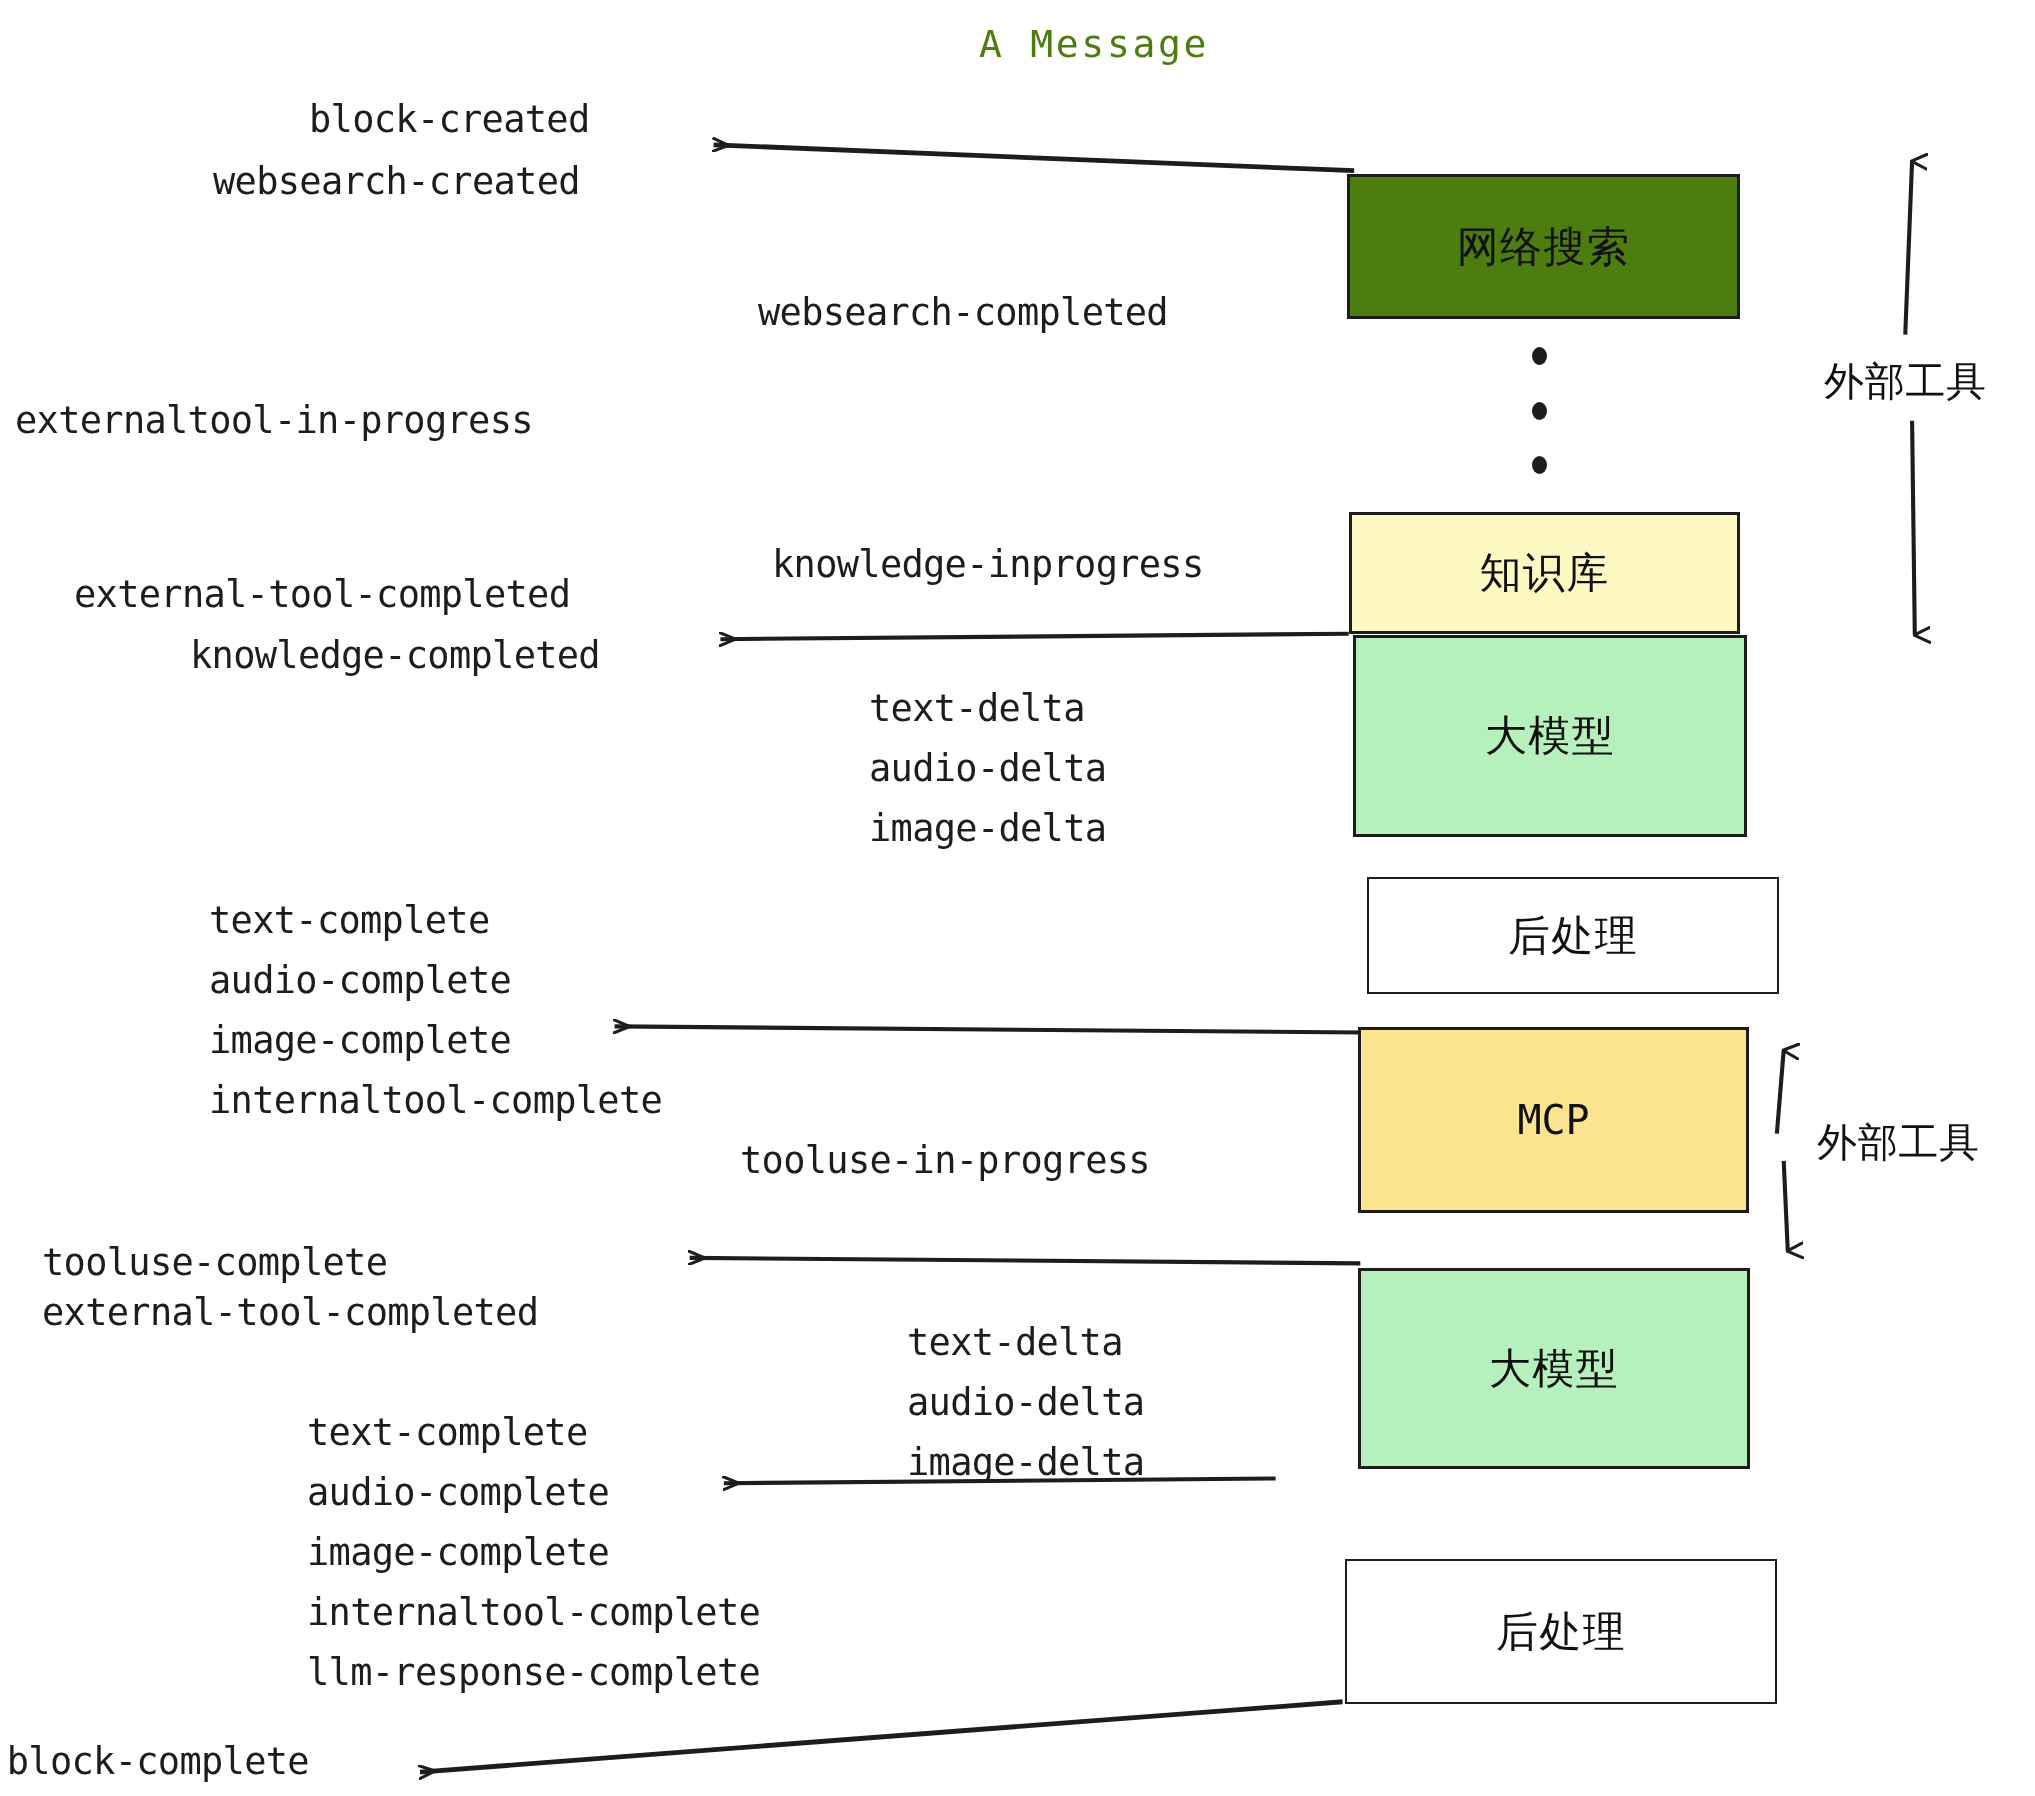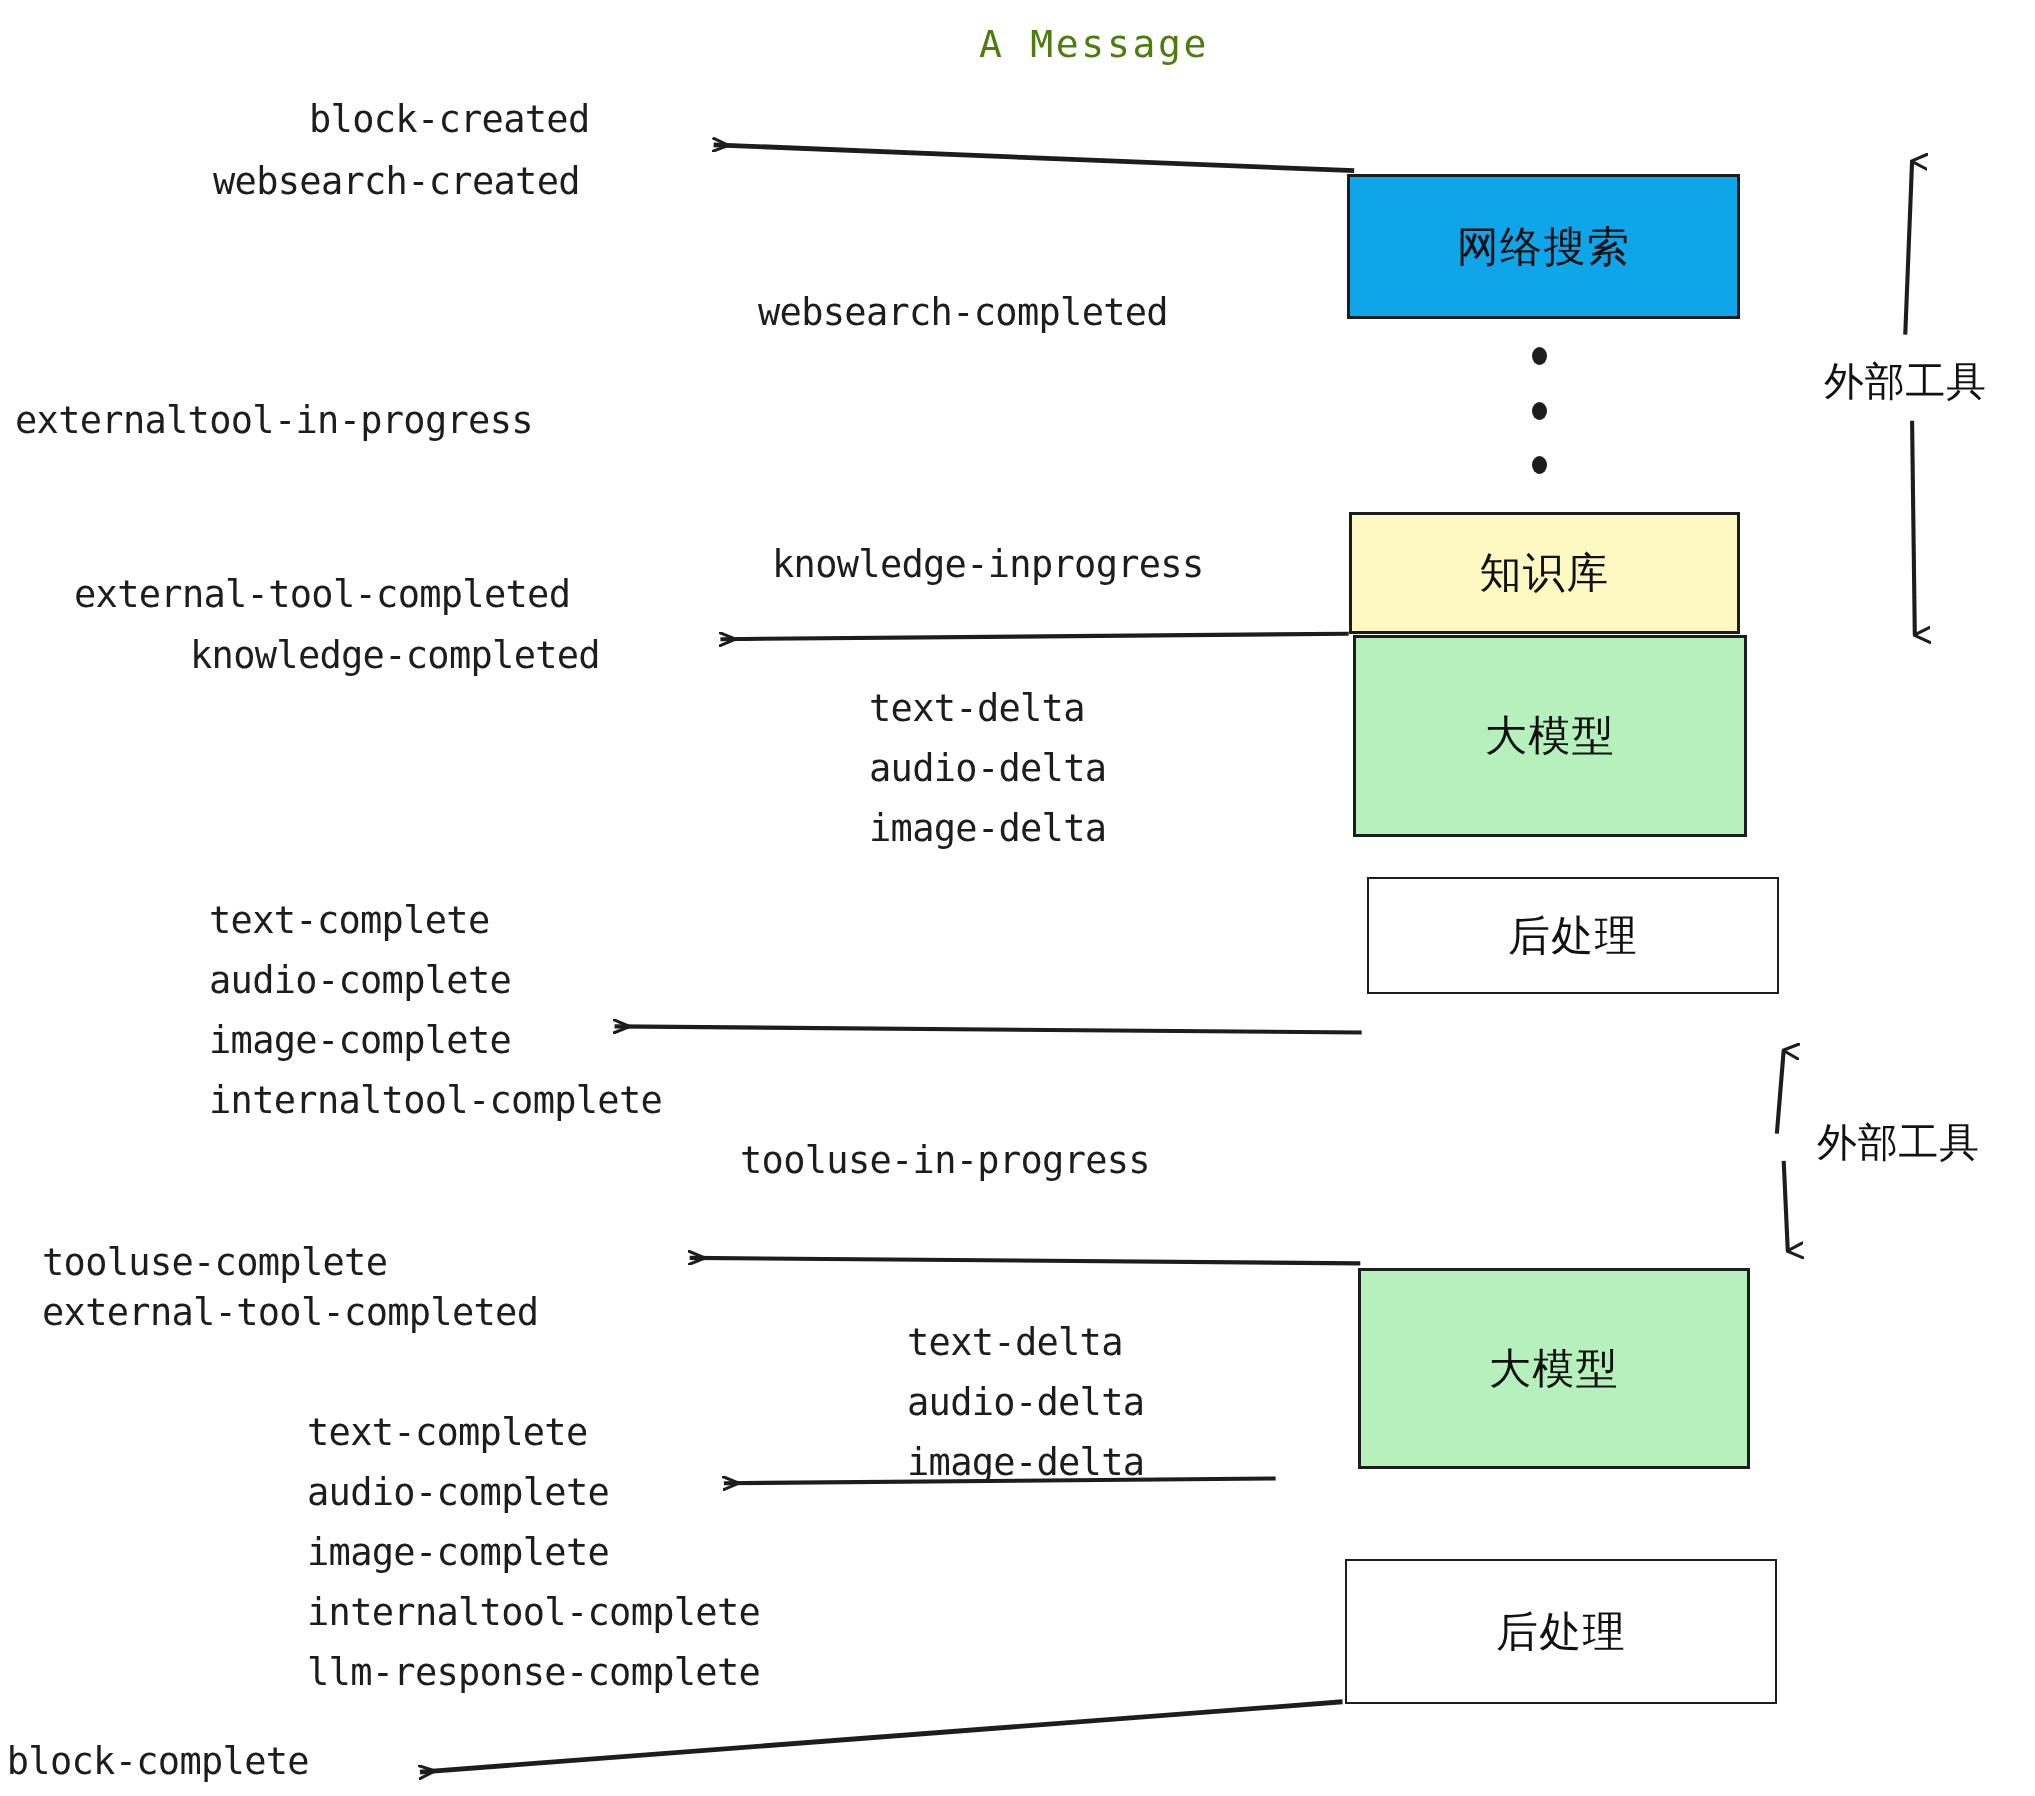--- a/index.html
+++ b/index.html
@@ -103,40 +103,43 @@
 
     <path d="M2790,490 L2800,236" fill="none" stroke="#1d1d1d" stroke-width="6" marker-end="url(#ahv-up)"></path>
     <path d="M2800,616 L2804,930" fill="none" stroke="#1d1d1d" stroke-width="6" marker-end="url(#ahv-dn)"></path>
 
     <path d="M2602,1660 L2612,1538" fill="none" stroke="#1d1d1d" stroke-width="6" marker-end="url(#ahv-up)"></path>
     <path d="M2612,1700 L2618,1832" fill="none" stroke="#1d1d1d" stroke-width="6" marker-end="url(#ahv-dn)"></path>
   </svg>
 
   <div class="title" style="left:979px; top:22px;">A Message</div>
 
-  <div class="node" style="left:1347px; top:174px; width:393px; height:145px; background:#0ea5e9;">
+  <div class="node" style="left:1347px; top:174px; width:393px; height:145px; background:#4d7c0f;">
     <span>网络搜索</span>
   </div>
 
   <div class="dot" style="left:1532px; top:347px;"></div>
   <div class="dot" style="left:1532px; top:402px;"></div>
   <div class="dot" style="left:1532px; top:456px;"></div>
 
   <div class="node" style="left:1349px; top:512px; width:391px; height:122px; background:#fef9c3;">
     <span>知识库</span>
   </div>
 
   <div class="node" style="left:1353px; top:635px; width:394px; height:202px; background:#b6f0bd;">
     <span>大模型</span>
   </div>
 
   <div class="node" style="left:1367px; top:877px; width:412px; height:117px; background:#ffffff; border-width:2.7px;">
     <span>后处理</span>
   </div>
 
+  <div class="node mono" style="left:1358px; top:1027px; width:391px; height:186px; background:#fbe48f;">
+    <span>MCP</span>
+  </div>
 
   <div class="node" style="left:1358px; top:1268px; width:392px; height:201px; background:#b6f0bd;">
     <span>大模型</span>
   </div>
 
   <div class="node" style="left:1345px; top:1559px; width:432px; height:145px; background:#ffffff; border-width:2.7px;">
     <span>后处理</span>
   </div>
 
   <div class="side-label" style="left:1824px; top:354px;">外部工具</div>

